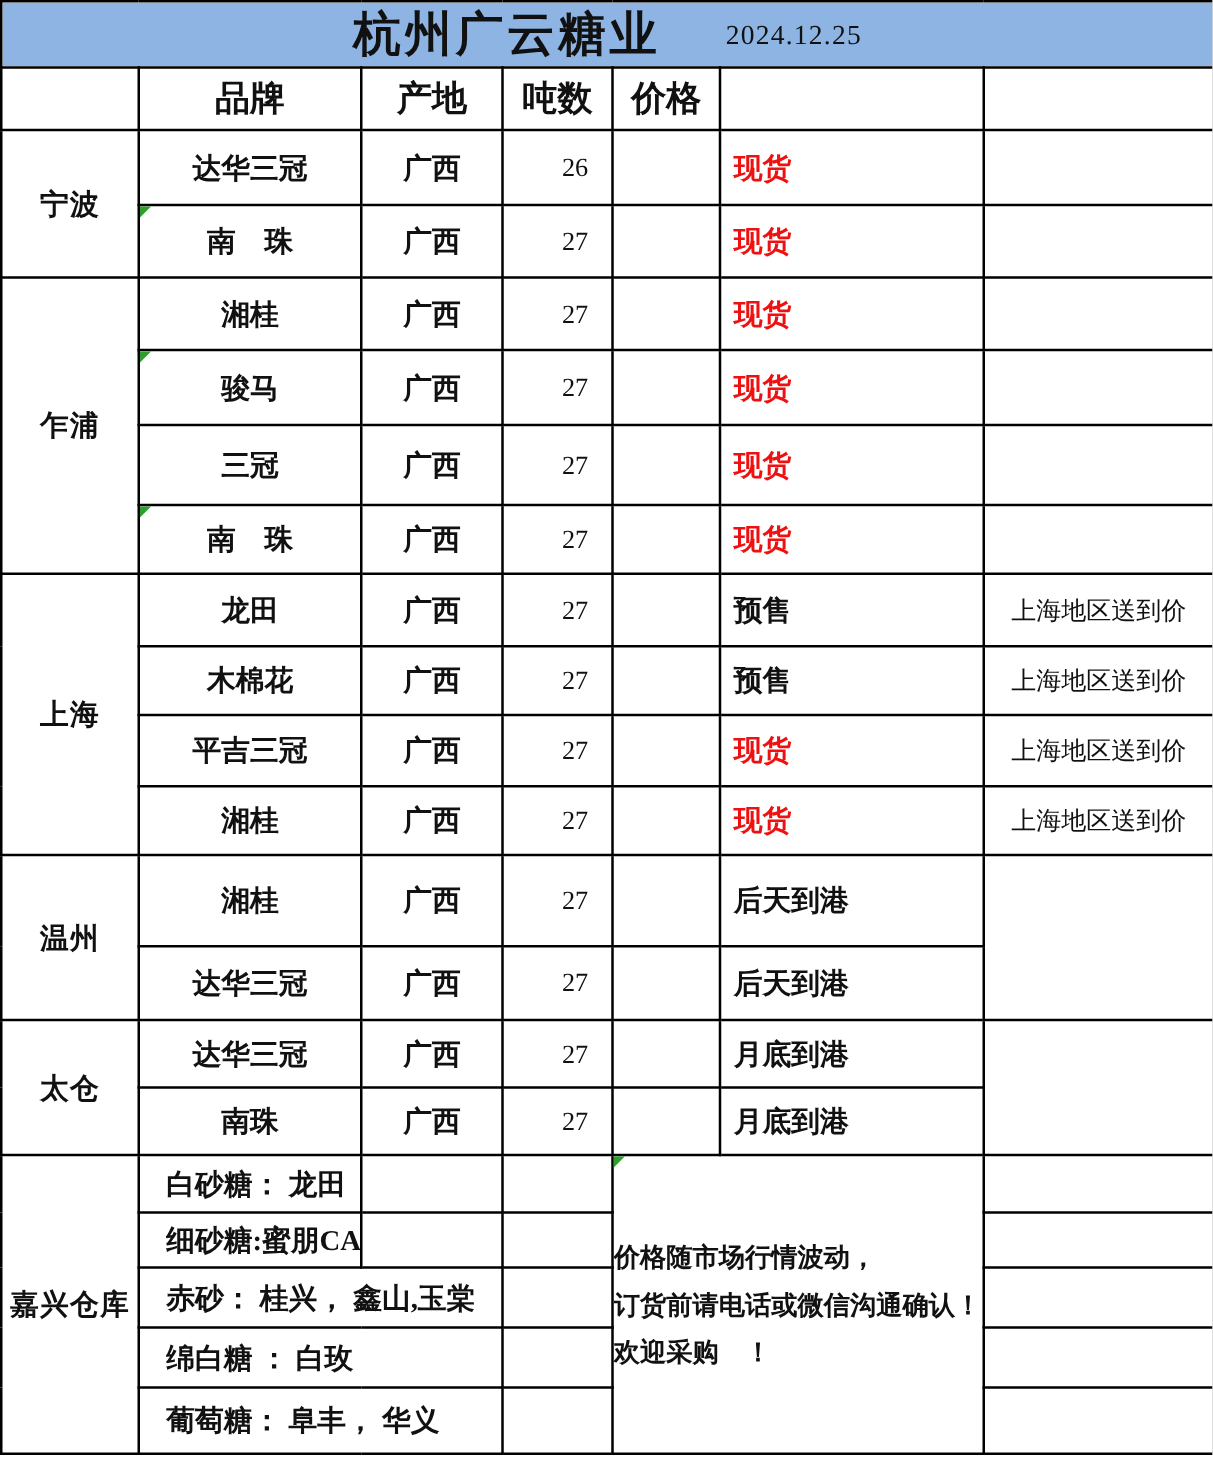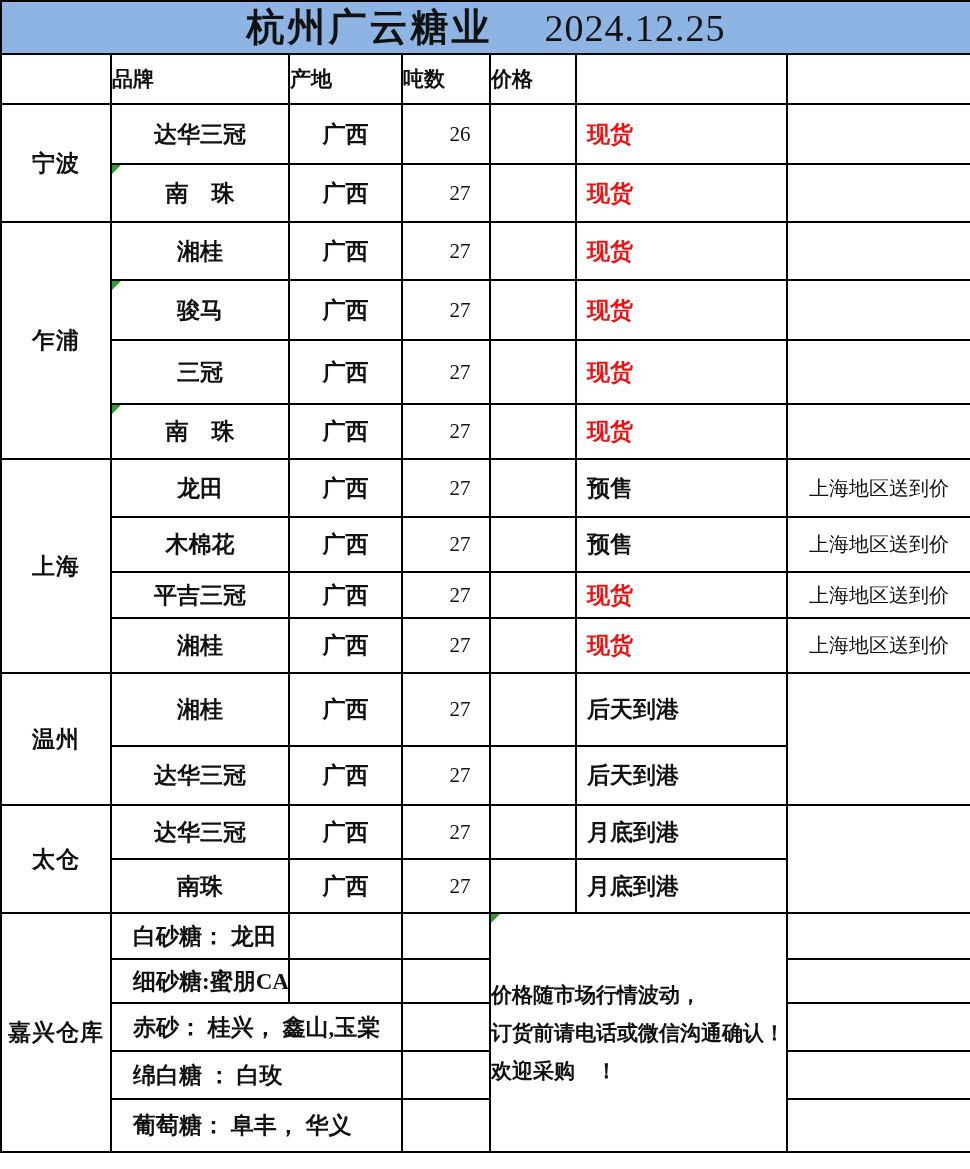--- a/index.html
+++ b/index.html
@@ -13,23 +13,23 @@
   html,body{margin:0;padding:0;}
   body{background:#ffffff;color:var(--ink);
        font-family:"Liberation Serif","DejaVu Serif",serif;}
   .sheet{width:970px;height:1169px;background:#ffffff;overflow:hidden;}
   table{border-collapse:collapse;width:970px;table-layout:fixed;}
   td{border:2px solid var(--border);padding:0;overflow:hidden;vertical-align:middle;}
   
   td.titlebar{background:var(--header-bg);}
   .titlebar-content{display:flex;align-items:center;justify-content:center;gap:52px;}
   .t-title{font-size:38px;font-weight:bold;letter-spacing:3px;}
-  .t-date{font-size:38px;letter-spacing:1px;}
+  .t-date{font-size:22px;letter-spacing:1px;}
   
-  .hdr-cell{font-weight:bold;font-size:21px;}
+  .hdr-cell{text-align:center;font-weight:bold;font-size:28px;}
   .loc{text-align:center;font-weight:bold;font-size:23px;letter-spacing:1px;}
   .brand,.origin{text-align:center;font-weight:bold;font-size:23px;}
   .num{text-align:center;font-size:21px;font-weight:normal;padding-left:28px;}
   .status{text-align:left;padding-left:10px;font-weight:bold;font-size:23px;border-radius:27px;}
   .status.red{color:var(--red);}
   .note-cell{text-align:center;font-weight:normal;font-size:20px;}
   .witem{text-align:left;padding-left:21px;font-weight:bold;font-size:23px;white-space:nowrap;}
   .notice{font-weight:bold;font-size:21px;line-height:38px;text-align:left;}
   .rel{position:relative;}
   .marker{position:absolute;top:0;left:0;width:0;height:0;
@@ -132,21 +132,21 @@
     <td class="note-cell">上海地区送到价</td>
   </tr>
   <tr style="height:55px">
     <td class="brand">木棉花</td>
     <td class="origin">广西</td>
     <td class="num">27</td>
     <td class="num"></td>
     <td class="status">预售</td>
     <td class="note-cell">上海地区送到价</td>
   </tr>
-  <tr style="height:46px">
+  <tr style="height:57px">
     <td class="brand">平吉三冠</td>
     <td class="origin">广西</td>
     <td class="num">27</td>
     <td class="num"></td>
     <td class="status red">现货</td>
     <td class="note-cell">上海地区送到价</td>
   </tr>
   <tr style="height:55px">
     <td class="brand">湘桂</td>
     <td class="origin">广西</td>

